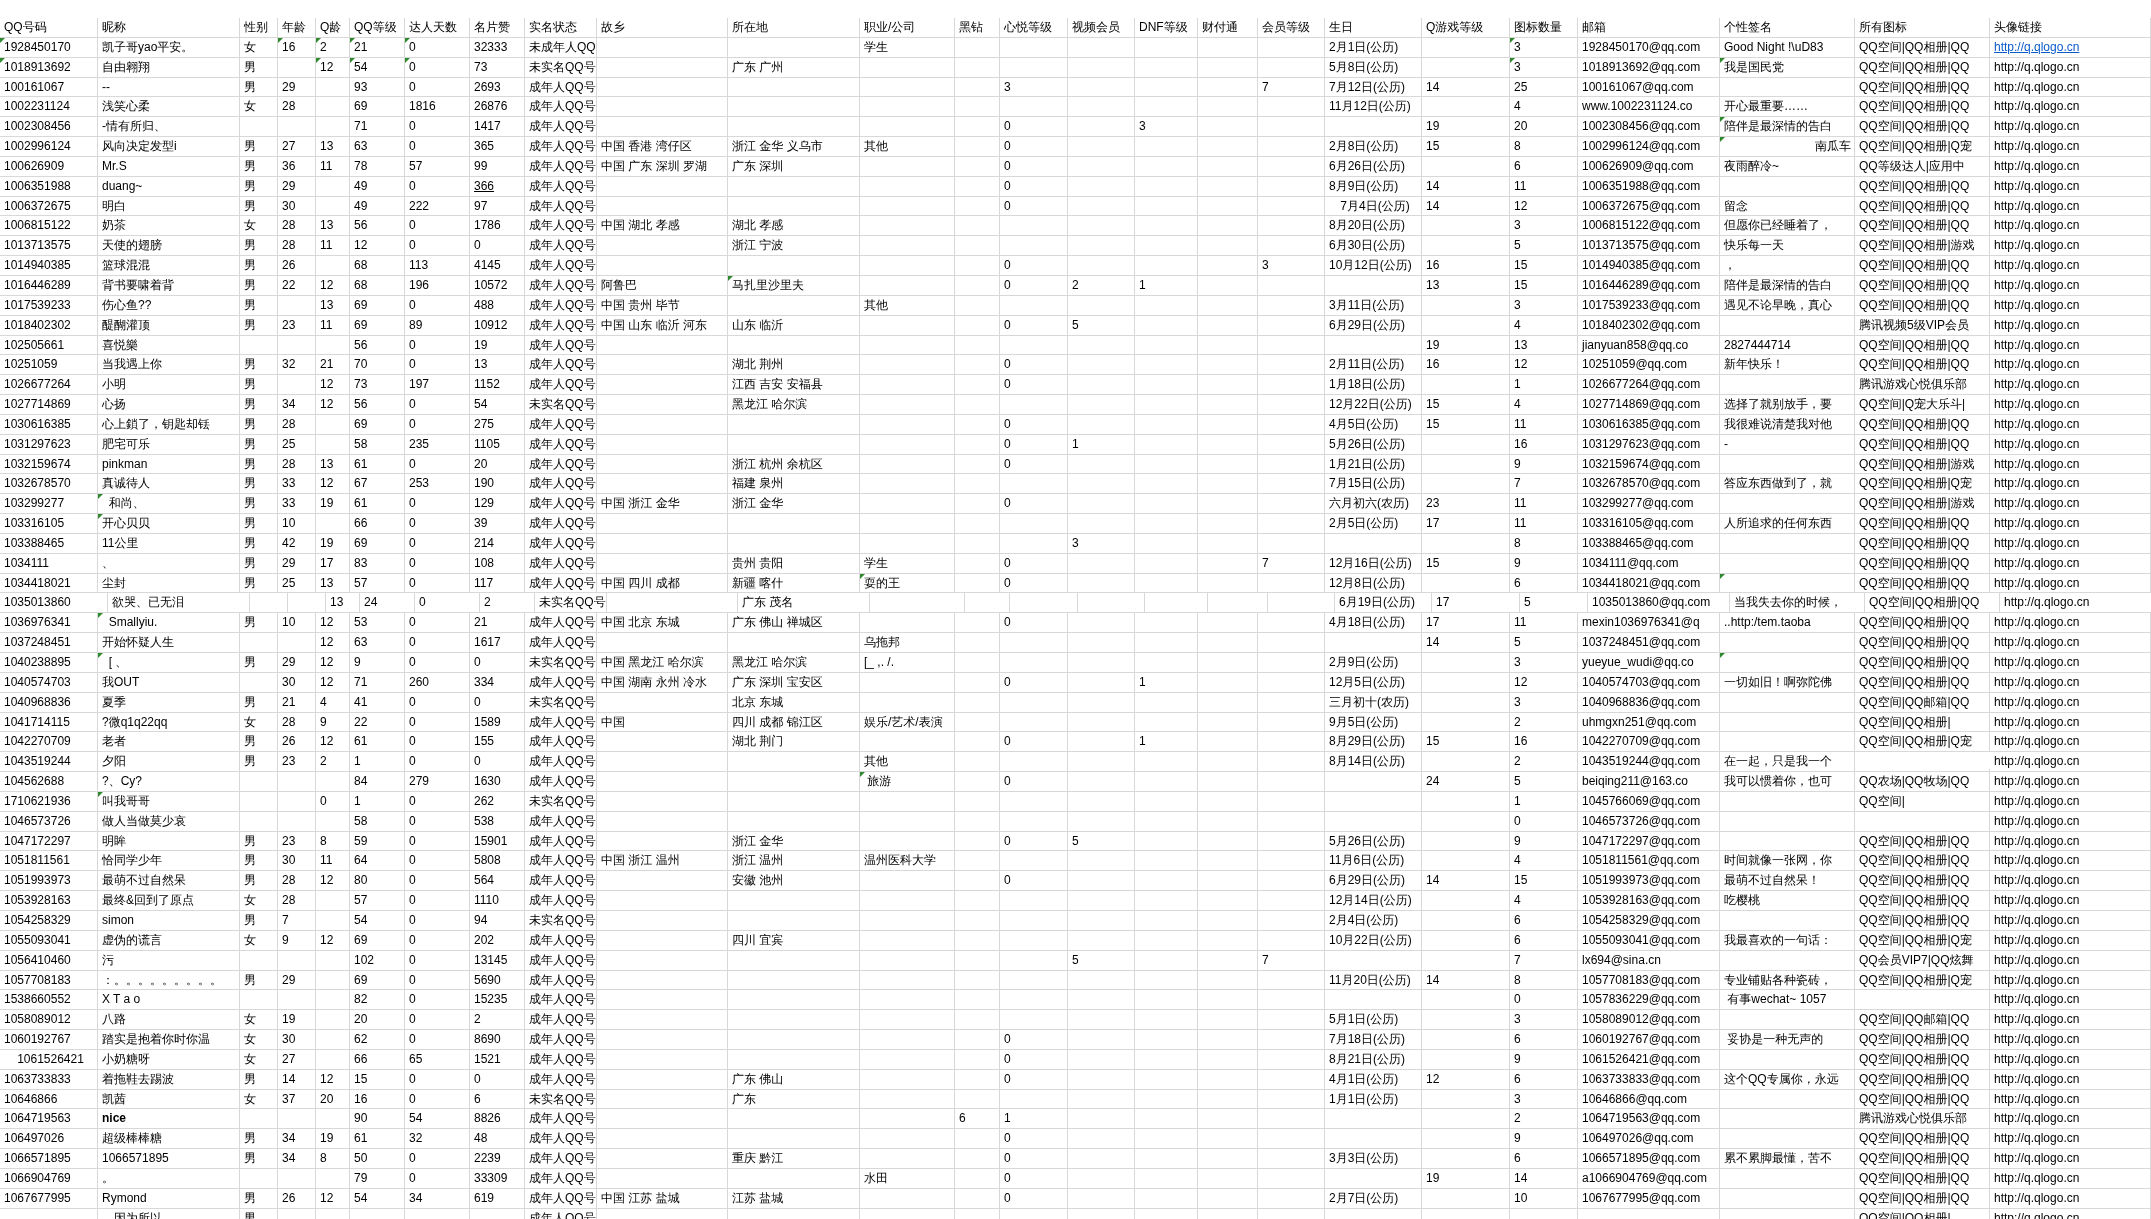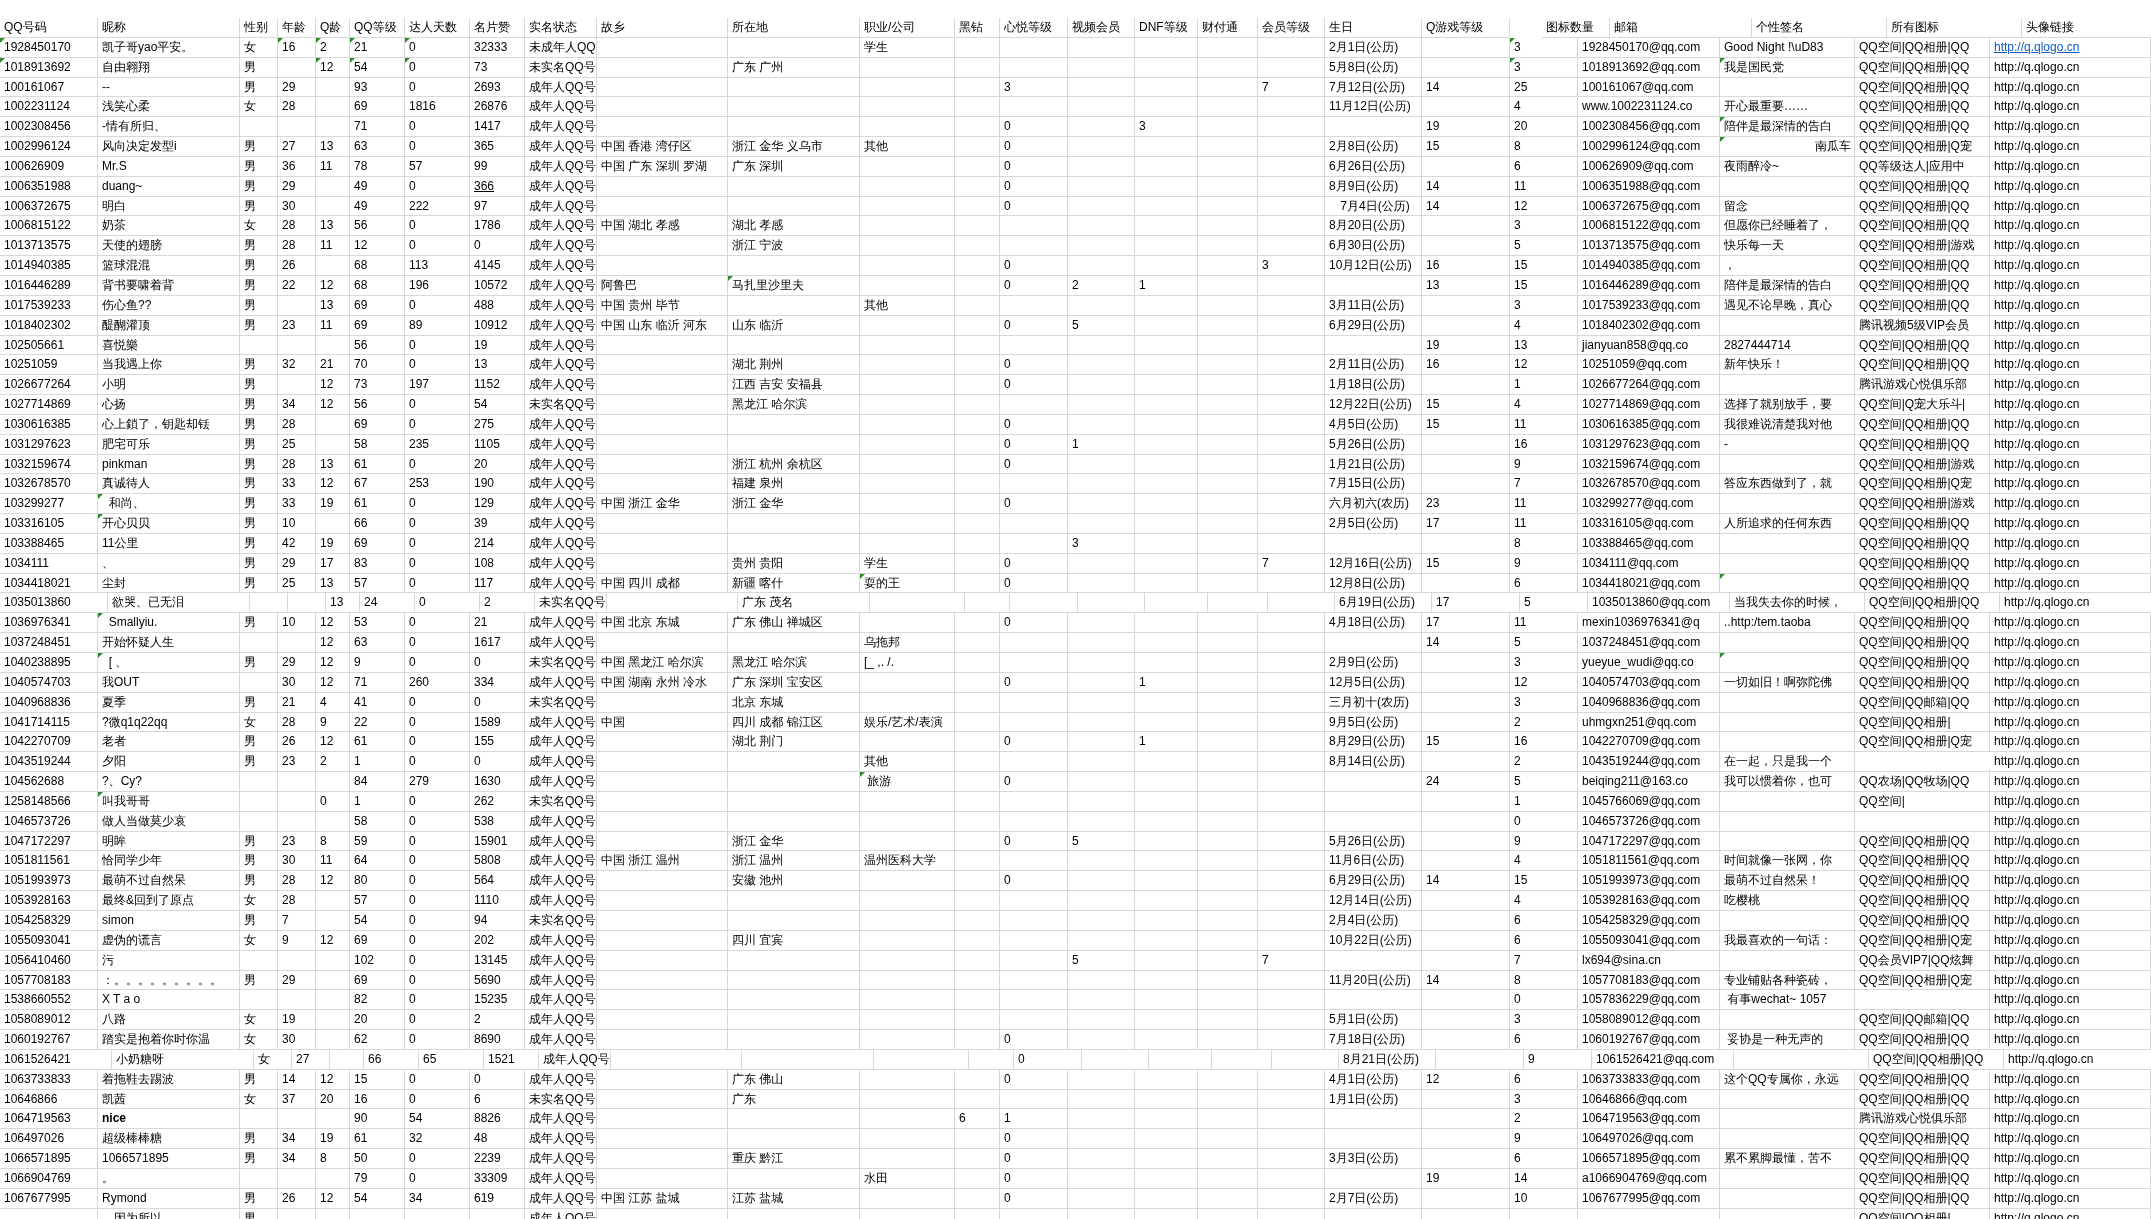--- a/index.html
+++ b/index.html
@@ -57,21 +57,21 @@
       <div class="cell hcell" style="width: 132px;">所在地</div>
       <div class="cell hcell" style="width: 95px;">职业/公司</div>
       <div class="cell hcell" style="width: 45px;">黑钻</div>
       <div class="cell hcell" style="width: 68px;">心悦等级</div>
       <div class="cell hcell" style="width: 67px;">视频会员</div>
       <div class="cell hcell" style="width: 63px;">DNF等级</div>
       <div class="cell hcell" style="width: 60px;">财付通</div>
       <div class="cell hcell" style="width: 67px;">会员等级</div>
       <div class="cell hcell" style="width: 97px;">生日</div>
       <div class="cell hcell" style="width: 88px;">Q游戏等级</div>
-      <div class="cell hcell" style="width: 68px; margin-left: 32px;">图标数量</div>
+      <div class="cell hcell" style="width: 68px;">图标数量</div>
       <div class="cell hcell" style="width: 142px;">邮箱</div>
       <div class="cell hcell" style="width: 135px;">个性签名</div>
       <div class="cell hcell" style="width: 135px;">所有图标</div>
       <div class="cell hcell" style="width: 161px;">头像链接</div>
     </div>
   <div id="grid-body">
       <div class="row">
         <div class="cell green" style="width: 98px;">1928450170</div>
         <div class="cell" style="width: 142px;">凯子哥yao平安。</div>
         <div class="cell" style="width: 38px;">女</div>
@@ -1091,21 +1091,21 @@
         <div class="cell" style="width: 67px;"></div>
         <div class="cell" style="width: 97px;"></div>
         <div class="cell" style="width: 88px;">24</div>
         <div class="cell" style="width: 68px;">5</div>
         <div class="cell" style="width: 142px;">beiqing211@163.co</div>
         <div class="cell" style="width: 135px;">我可以惯着你，也可</div>
         <div class="cell" style="width: 135px;">QQ农场|QQ牧场|QQ</div>
         <div class="cell link-plain" style="width: 161px;">http://q.qlogo.cn</div>
       </div>
       <div class="row">
-        <div class="cell" style="width: 98px;">1258148566</div>
+        <div class="cell" style="width: 98px;">1710621936</div>
         <div class="cell green" style="width: 142px;">叫我哥哥</div>
         <div class="cell" style="width: 38px;"></div>
         <div class="cell" style="width: 38px;"></div>
         <div class="cell" style="width: 34px;">0</div>
         <div class="cell" style="width: 55px;">1</div>
         <div class="cell" style="width: 65px;">0</div>
         <div class="cell" style="width: 55px;">262</div>
         <div class="cell" style="width: 72px;">未实名QQ号</div>
         <div class="cell" style="width: 131px;"></div>
         <div class="cell" style="width: 132px;"></div>
@@ -1442,21 +1442,21 @@
         <div class="cell" style="width: 67px;"></div>
         <div class="cell" style="width: 97px;">7月18日(公历)</div>
         <div class="cell" style="width: 88px;"></div>
         <div class="cell" style="width: 68px;">6</div>
         <div class="cell" style="width: 142px;">1060192767@qq.com</div>
         <div class="cell" style="width: 135px;"> 妥协是一种无声的</div>
         <div class="cell" style="width: 135px;">QQ空间|QQ相册|QQ</div>
         <div class="cell link-plain" style="width: 161px;">http://q.qlogo.cn</div>
       </div>
       <div class="row">
-        <div class="cell" style="width: 112px;">1061526421</div>
+        <div class="cell" style="width: 98px; text-align: center;">1061526421</div>
         <div class="cell" style="width: 142px;">小奶糖呀</div>
         <div class="cell" style="width: 38px;">女</div>
         <div class="cell" style="width: 38px;">27</div>
         <div class="cell" style="width: 34px;"></div>
         <div class="cell" style="width: 55px;">66</div>
         <div class="cell" style="width: 65px;">65</div>
         <div class="cell" style="width: 55px;">1521</div>
         <div class="cell" style="width: 72px;">成年人QQ号</div>
         <div class="cell" style="width: 131px;"></div>
         <div class="cell" style="width: 132px;"></div>

